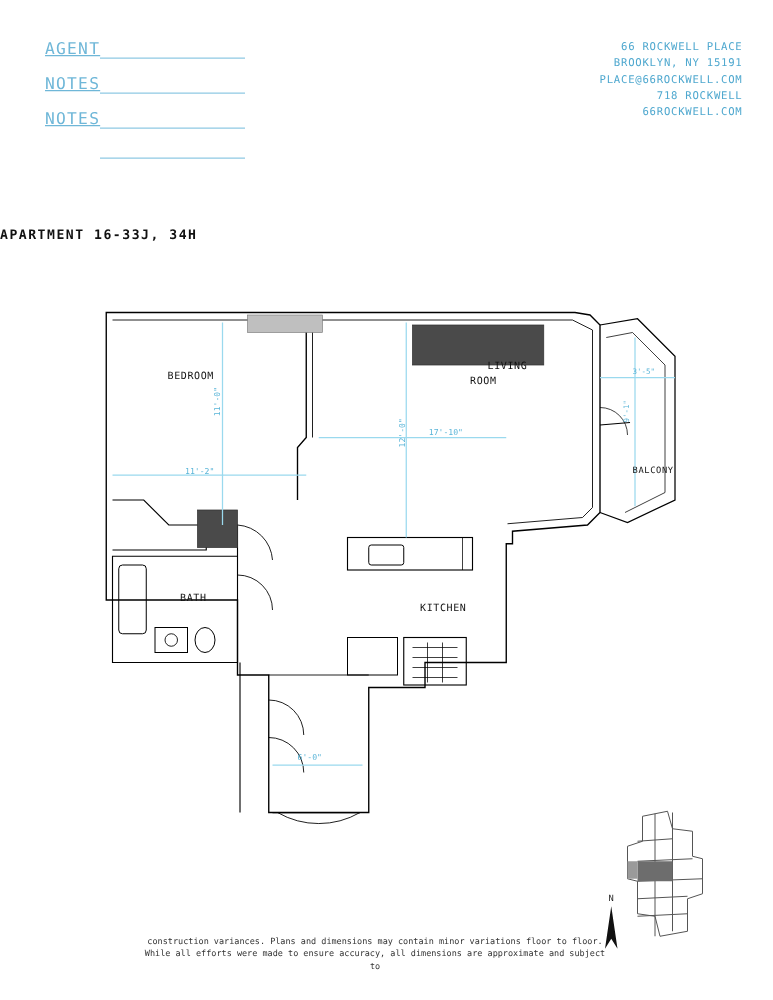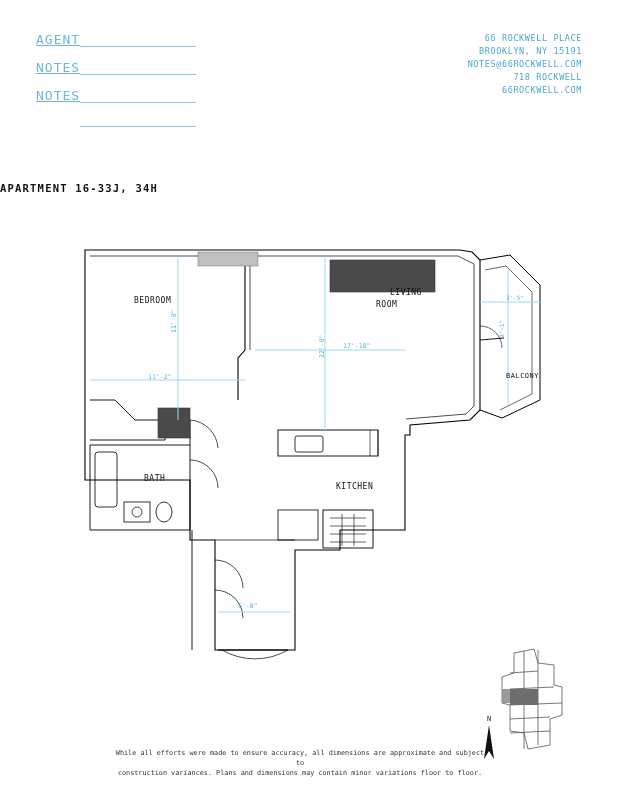--- a/index.html
+++ b/index.html
@@ -14,21 +14,21 @@
   .agent-block{position:absolute;left:36px;top:32px;width:160px;}
   .agent-row{display:flex;align-items:flex-end;margin-bottom:13px;}
   .agent-label{font-size:13px;letter-spacing:1px;color:#6fb7d8;width:44px;text-decoration:underline;}
   .agent-line{flex:1;border-bottom:1px solid #8fc9e4;height:10px;}
 
   .logo-wrap{position:absolute;left:247px;top:10px;width:125px;text-align:center;}
   .logo-mark{width:92px;height:92px;margin:0 auto;position:relative;}
   .logo-title{font-size:15px;font-weight:bold;letter-spacing:2px;color:#111;margin-top:8px;}
   .logo-sub{font-size:9.5px;letter-spacing:1px;color:#49b0d6;margin-top:3px;}
 
-  .contact{position:absolute;right:36px;top:32px;text-align:right;font-size:8.5px;
+  .contact{position:absolute;right:24px;top:32px;text-align:right;font-size:8.5px;
            line-height:13px;letter-spacing:.6px;color:#4fa8cf;}
 
   .apt-title{position:absolute;left:0;right:0;top:182px;
              font-size:10.5px;letter-spacing:1.2px;font-weight:bold;color:#111;}
 
   
   .plan{position:absolute;left:40px;top:230px;width:540px;height:460px;}
   .plan svg{display:block;}
 
   
@@ -59,21 +59,21 @@
     <div class="agent-row">
       <span class="agent-label"></span>
       <span class="agent-line"></span>
     </div>
   </div>
 
 
   <div class="contact">
     <div>66 ROCKWELL PLACE</div>
     <div>BROOKLYN, NY 15191</div>
-    <div>NOTES@66ROCKWELL.COM</div>
+    <div>PLACE@66ROCKWELL.COM</div>
     <div>718 ROCKWELL</div>
     <div>66ROCKWELL.COM</div>
   </div>
 
   <div class="apt-title">APARTMENT 16-33J, 34H</div>
 
   <div class="plan">
     <svg width="540" height="460" viewBox="0 0 540 460">
       <g fill="none" stroke="#000" stroke-width="1.1">
 
@@ -169,17 +169,17 @@
   </div>
 
   <div class="north">
     <div class="north-label">N</div>
     <svg width="22" height="38" viewBox="0 0 22 38">
       <polygon points="11,2 16,36 11,28 6,36" fill="#111"></polygon>
     </svg>
   </div>
 
   <div class="disclaimer">
+    <div>construction variances. Plans and dimensions may contain minor variations floor to floor.</div>
     <div>While all efforts were made to ensure accuracy, all dimensions are approximate and subject to</div>
-    <div>construction variances. Plans and dimensions may contain minor variations floor to floor.</div>
   </div>
 
 </div>
 
 </body></html>

